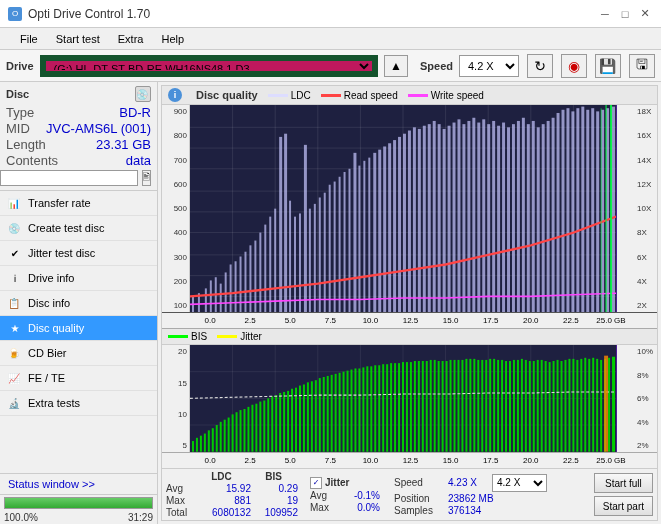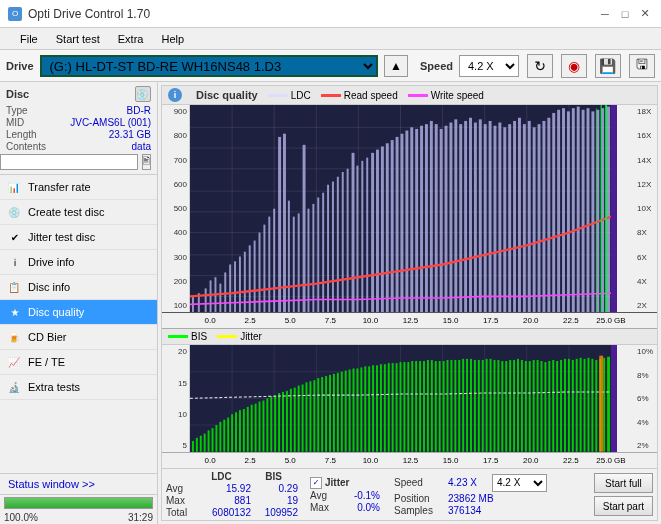--- a/index.html
+++ b/index.html
@@ -40,23 +40,23 @@
       align-items: center;
       padding: 3px 6px;
       border-bottom: 1px solid #ccc;
       height: 32px;
       gap: 6px;
     }
     .drive-label { font-size: 11px; font-weight: bold; color: #333; }
     .drive-select {
       flex: 1;
       height: 22px;
-      font-size: 13px;
-      border: 2px solid #14532d;
-      background: #0369a1;
+      font-size: 11px;
+      border: 6px solid #14532d;
+      background: #be185d;
       padding: 1px 4px;
     }
     .drive-btn { width: 24px; height: 22px; border: 1px solid #999; background: #f0f0f0; cursor: pointer; display: flex; align-items: center; justify-content: center; font-size: 12px; }
     .speed-label { font-size: 11px; font-weight: bold; color: #333; margin-left: 6px; }
     .speed-select { height: 22px; font-size: 11px; border: 1px solid #999; background: white; padding: 1px 4px; width: 60px; }
     .icon-btn { width: 26px; height: 24px; border: 1px solid #999; background: #f0f0f0; cursor: pointer; display: flex; align-items: center; justify-content: center; font-size: 14px; margin-left: 2px; }
     
     
     .main-content { display: flex; height: calc(524px - 28px - 22px - 32px); }
     
@@ -75,21 +75,21 @@
       border-bottom: 1px solid #ccc;
       background: #f0f0f0;
     }
     .disc-header {
       display: flex;
       align-items: center;
       justify-content: space-between;
       margin-bottom: 3px;
     }
     .disc-title { font-size: 11px; font-weight: bold; color: #333; }
-    .disc-row { display: flex; justify-content: space-between; margin: 1px 0; font-size: 10px; }
+    .disc-row { display: flex; justify-content: space-between; margin: 1px 0; font-size: 13px; }
     .disc-key { color: #555; }
     .disc-val { color: #0000cc; font-weight: 500; }
     .label-row { display: flex; align-items: center; gap: 4px; margin-top: 2px; justify-content: flex-end; }
     .label-input { flex: 1; height: 16px; border: 1px solid #999; font-size: 10px; padding: 0 2px; }
     .label-btn { width: 18px; height: 16px; background: #f0f0f0; border: 1px solid #999; cursor: pointer; display: flex; align-items: center; justify-content: center; font-size: 9px; }
     
     
     .nav-item {
       padding: 5px 8px;
       cursor: pointer;
@@ -147,21 +147,21 @@
       align-items: center;
       padding: 2px 6px;
       background: #e8e8e8;
       border-bottom: 1px solid #ccc;
       gap: 10px;
     }
     .chart-title { font-size: 11px; font-weight: bold; color: #333; }
     .legend-item { display: flex; align-items: center; gap: 3px; font-size: 10px; }
     .legend-color { width: 20px; height: 3px; }
     .y-axis { width: 30px; background: #f0f0f0; border-right: 1px solid #ccc; display: flex; flex-direction: column; justify-content: space-between; padding: 2px 2px; align-items: flex-end; font-size: 8px; color: #333; }
-    .y-axis-right { width: 26px; background: #f0f0f0; border-left: 6px solid #4c1d95; display: flex; flex-direction: column; justify-content: space-between; padding: 2px 20px; align-items: flex-start; font-size: 8px; color: #333; }
+    .y-axis-right { width: 26px; background: #f0f0f0; border-left: 1px solid #4c1d95; display: flex; flex-direction: column; justify-content: space-between; padding: 2px 20px; align-items: flex-start; font-size: 8px; color: #333; }
     .chart-inner { flex: 1; position: relative; background: #2a2a45; overflow: hidden; }
     
     
     .stats-bar {
       background: #f0f0f0;
       border-top: 1px solid #ccc;
       padding: 2px 4px;
       display: flex;
       align-items: center;
       gap: 4px;

